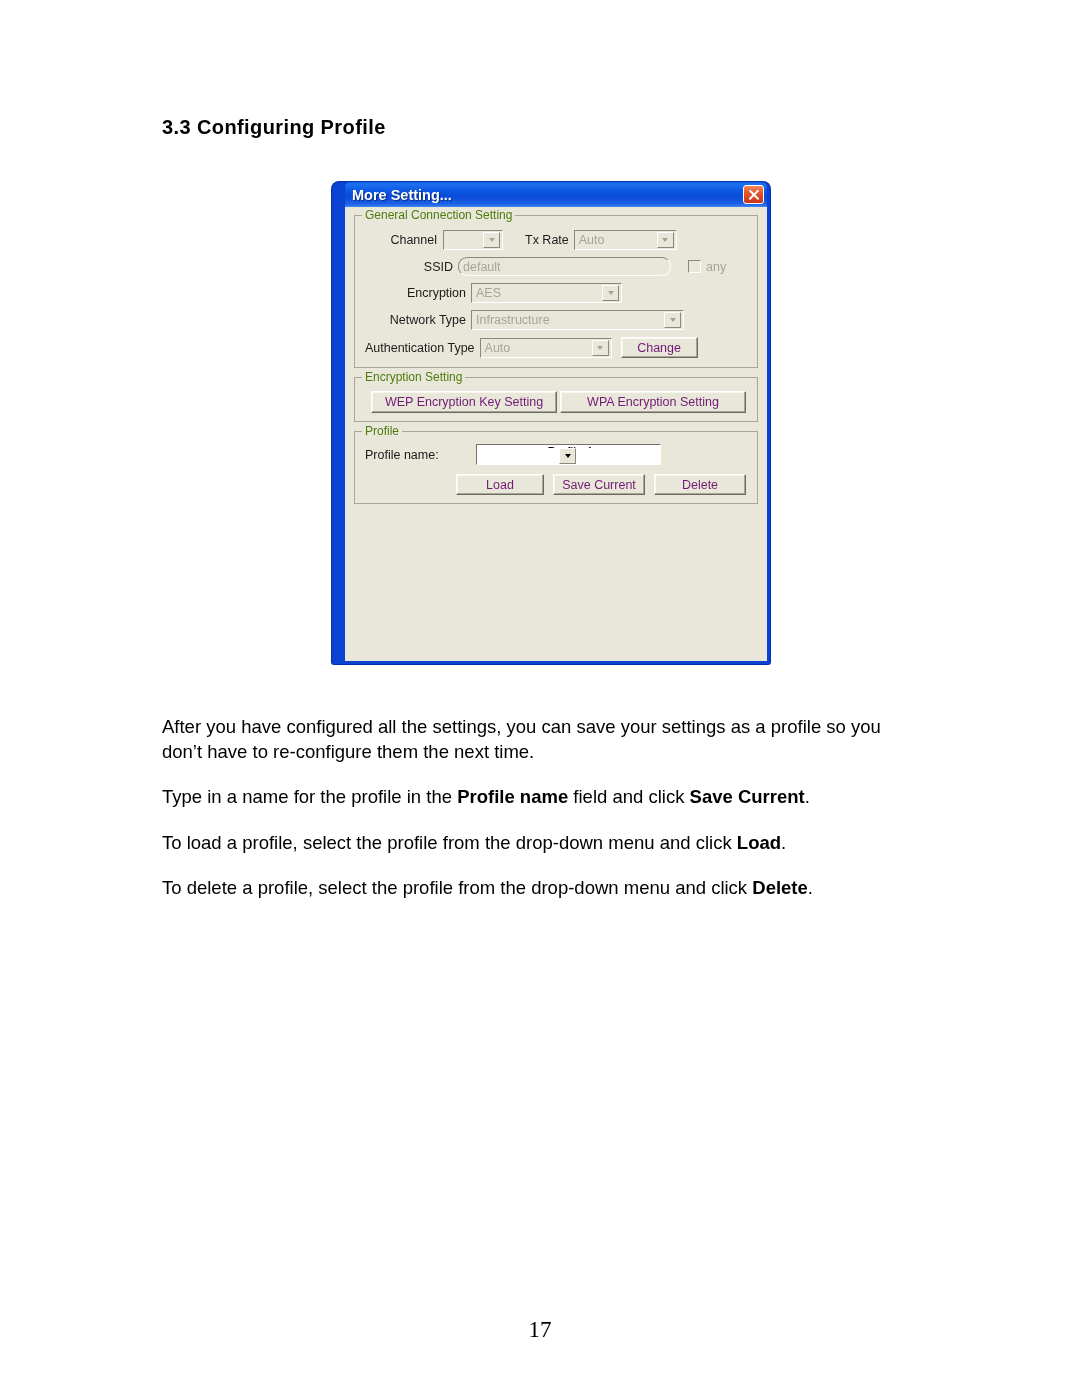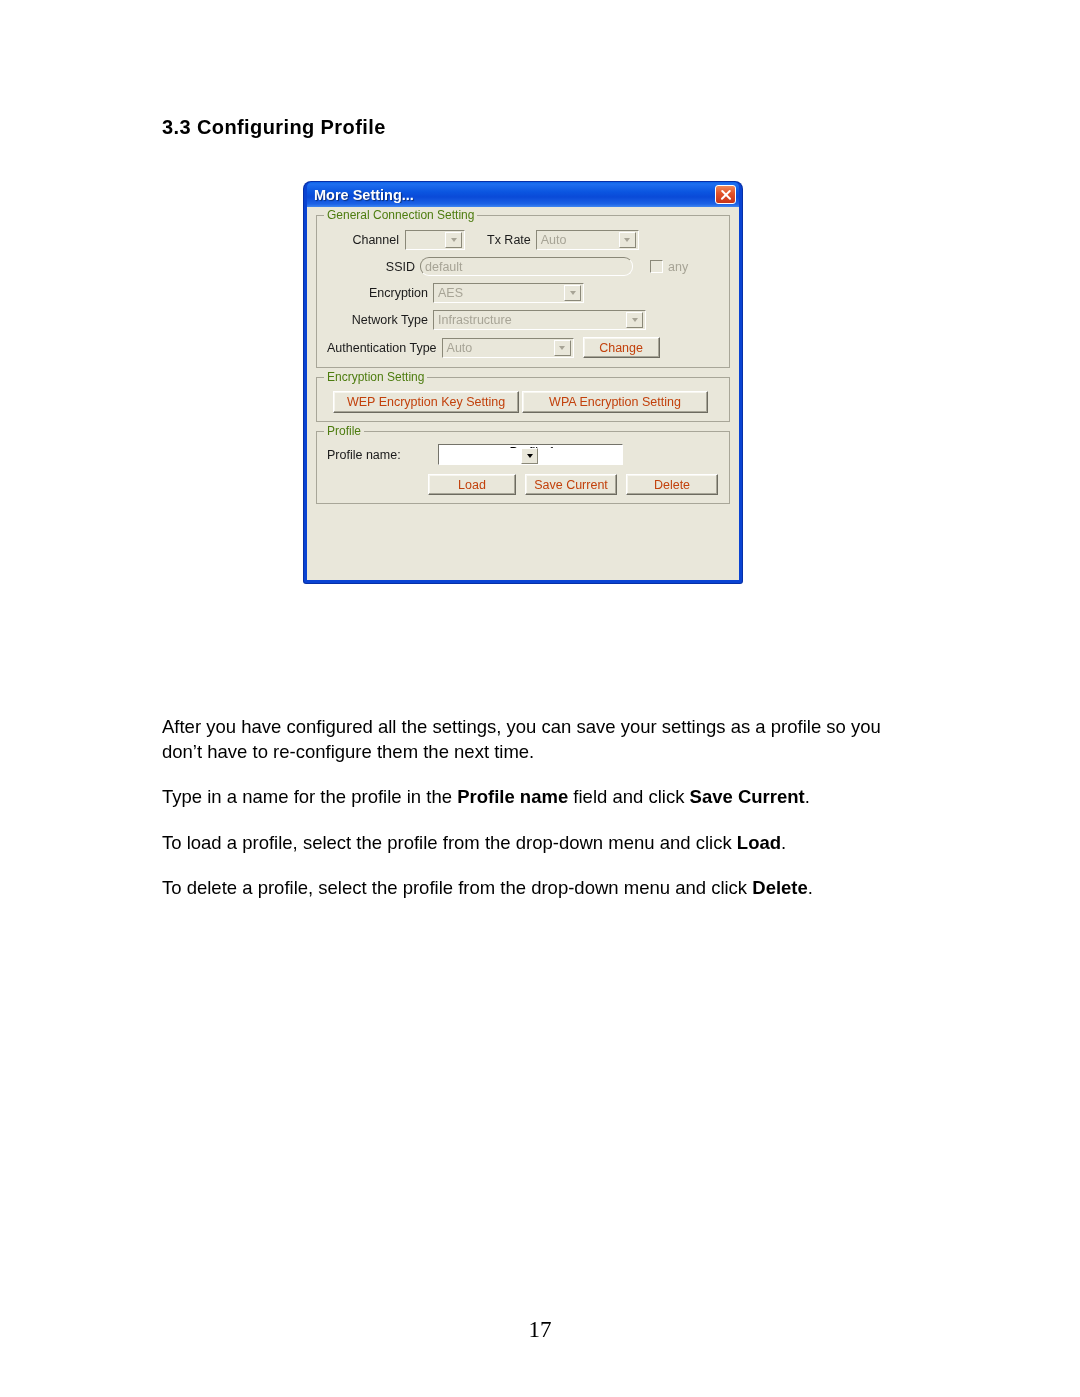--- a/index.html
+++ b/index.html
@@ -44,28 +44,28 @@
     top: 1317px;
     width: 1080px;
     text-align: center;
     font-family: "Liberation Serif", serif;
     font-size: 23px;
   }
 
   
   .dialog {
     position: absolute;
-    left: 304px;
+    left: 332px;
     top: 182px;
     width: 438px;
-    height: 401px;
+    height: 482px;
     background: #0a43d2;
     border-radius: 7px 7px 2px 2px;
     box-sizing: border-box;
-    padding: 0 3px 3px 3px;
+    padding: 0 3px 3px 13px;
     box-shadow: 0 0 0 1px #0630a8;
   }
   .titlebar {
     height: 25px;
     border-radius: 5px 5px 0 0;
     background: linear-gradient(to bottom,
         #0b62e8 0%, #1f6fef 8%, #0b55e0 40%,
         #0a4ad8 60%, #1d63e6 88%, #3f86f2 100%);
     display: flex;
     align-items: center;
@@ -224,21 +224,21 @@
   
   .btn {
     box-sizing: border-box;
     height: 21px;
     background: #e9e7da;
     border: 1px solid;
     border-color: #ffffff #6d6b60 #6d6b60 #ffffff;
     box-shadow: inset -1px -1px 0 #a8a698, inset 1px 1px 0 #f7f6ef;
     font-family: "Liberation Sans", sans-serif;
     font-size: 12.5px;
-    color: #c2410c;
+    color: #701a75;
     display: flex;
     align-items: center;
     justify-content: center;
     cursor: pointer;
     padding: 0 4px;
     white-space: nowrap;
   }
 
   .other-text {
     font-size: 12.5px;

